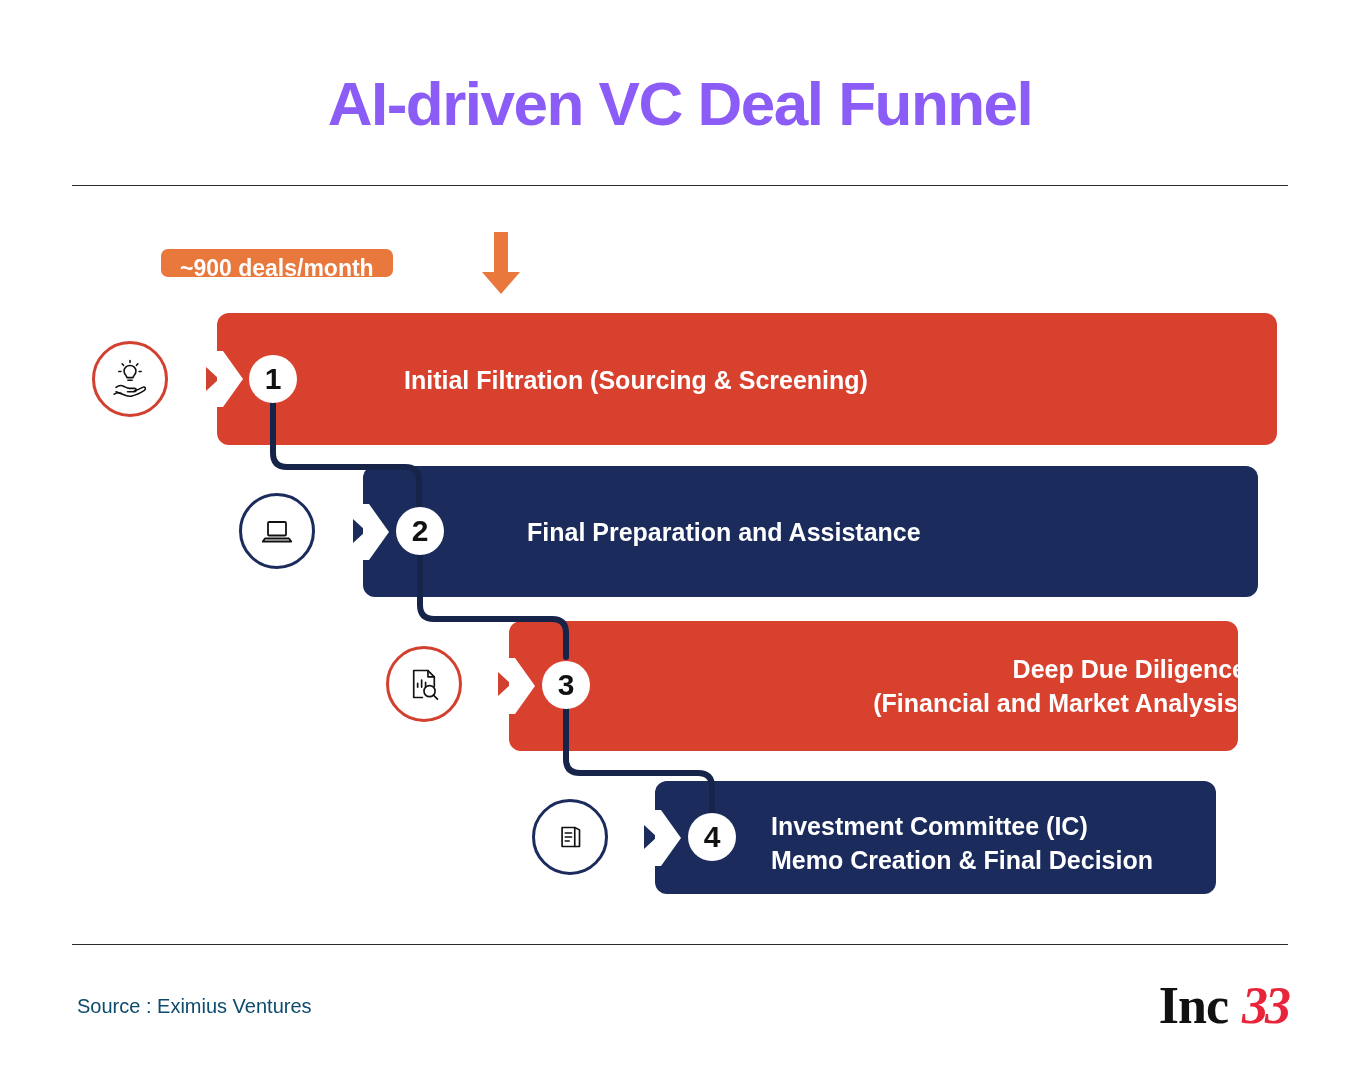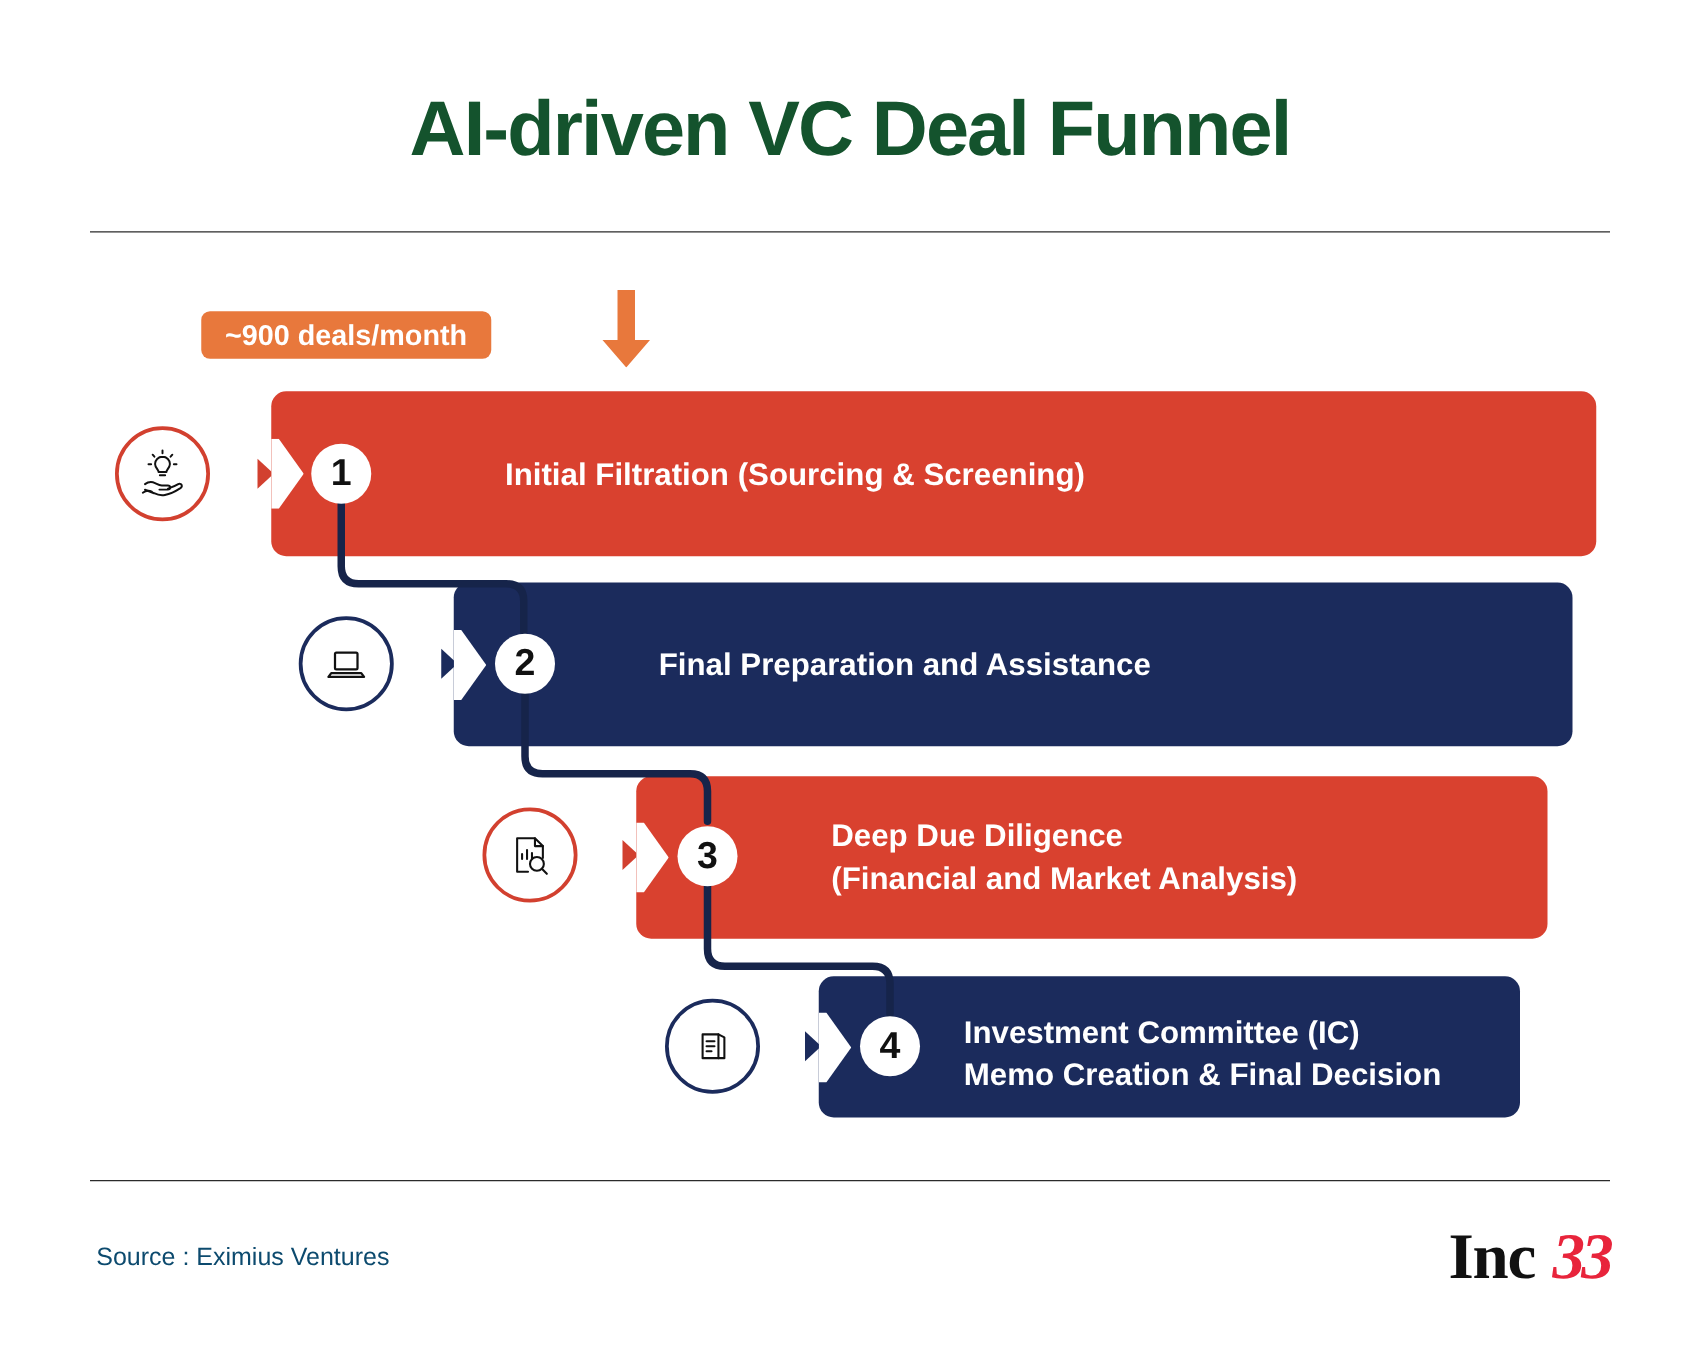--- a/index.html
+++ b/index.html
@@ -23,40 +23,40 @@
   
   .title {
     position: absolute;
     left: 0;
     top: 68px;
     width: 1360px;
     text-align: center;
     font-size: 62px;
     font-weight: 700;
     letter-spacing: -1.5px;
-    color: #14532d;
+    color: #8b5cf6;
     font-family: "Liberation Sans", sans-serif;
   }
 
   .rule {
     position: absolute;
     left: 72px;
     width: 1216px;
     height: 1px;
     background: #2b2b2b;
   }
   .rule-top { top: 185px; }
   .rule-bottom { top: 944px; }
 
   
   .badge {
     position: absolute;
     left: 161px;
     top: 249px;
-    height: 38px;
+    height: 28px;
     padding: 0 19px;
     border-radius: 7px;
     background: #e8783c;
     color: #ffffff;
     font-size: 23px;
     font-weight: 700;
     line-height: 38px;
     white-space: nowrap;
   }
   .down-arrow {
@@ -269,21 +269,21 @@
     </svg>
 
     <div class="bar red" style="left:509px; top:621px; width:729px; height:130px;">
       <svg class="notch" viewBox="0 0 26 56" preserveAspectRatio="none">
         <path d="M0 0 L0 56 L6 56 L26 28 L6 0 Z" fill="#ffffff"></path>
       </svg>
     </div>
 
     <div class="num-circle" style="left:542px; top:661px;">3</div>
 
-    <div class="bar-label" style="left:665px; top:653px; width:560px;">Deep Due Diligence
+    <div class="bar-label" style="left:686px; top:653px; width:560px;text-align:right;">Deep Due Diligence
 (Financial and Market Analysis)</div>
   </div>
 
   <svg class="connector" style="left:548px; top:701px; width:200px; height:110px;" viewBox="0 0 200 110">
     <path d="M18 0 V58 Q18 72 32 72 H150 Q164 72 164 86 V110" fill="none" stroke="#16244a" stroke-width="6" stroke-linecap="round"></path>
   </svg>
 
   <div class="row">
     <div class="icon-circle navy" style="left:532px; top:799px; width:76px; height:76px;">
       <svg width="38" height="38" viewBox="0 0 48 48">

